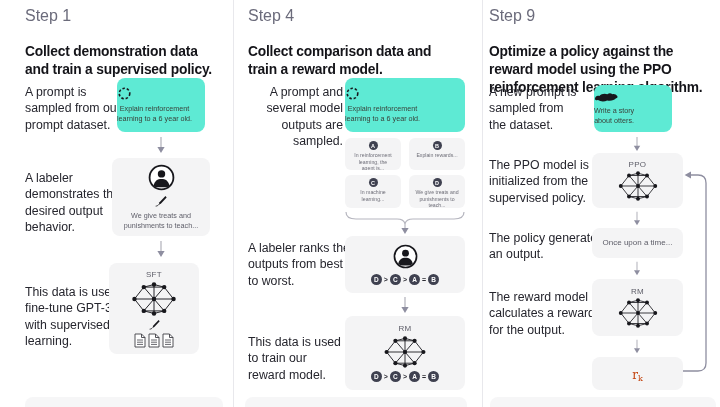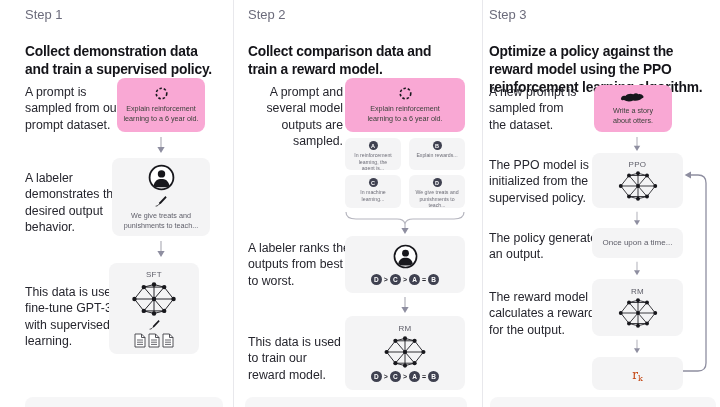--- a/index.html
+++ b/index.html
@@ -1,24 +1,24 @@
 <!DOCTYPE html>
 <html><head>
 <meta charset="utf-8">
 <style>
   html,body{margin:0;padding:0;background:#fff;}
   .canvas{position:relative;width:720px;height:407px;background:#fff;overflow:hidden;
           font-family:"Liberation Sans","DejaVu Sans",sans-serif;}
   .divider{position:absolute;top:0;bottom:0;width:1px;background:#e8e8ec;}
-  .step-label{position:absolute;font-size:13px;color:#6b6b7b;}
+  .step-label{position:absolute;font-size:16px;color:#6b6b7b;}
   .heading{position:absolute;font-size:13.8px;font-weight:bold;color:#141419;
            line-height:1.32;letter-spacing:-0.2px;white-space:pre-line;margin-top:20px;}
   .lbl{position:absolute;font-size:12.3px;color:#26262e;line-height:1.34;white-space:pre-line;}
-  .gbox{position:absolute;background:#f9a8d4;border-radius:8px;display:flex;flex-direction:column;
-        align-items:center;justify-content:center;gap:3px;box-sizing:border-box;}
+  .gbox{position:absolute;background:#5eead4;border-radius:8px;display:flex;flex-direction:column;
+        align-items:flex-start;justify-content:center;gap:3px;box-sizing:border-box;}
   .gtxt{font-size:7.2px;color:#394039;text-align:center;white-space:pre-line;line-height:1.35;}
   .graybox{position:absolute;background:#f4f4f5;border-radius:8px;display:flex;flex-direction:column;
            align-items:center;justify-content:center;gap:4px;box-sizing:border-box;}
   .boxtitle{font-size:8px;color:#5d5d68;letter-spacing:.3px;}
   .stxt{font-size:7.2px;color:#5d5d68;text-align:center;white-space:pre-line;line-height:1.35;}
   .outbox{position:absolute;background:#f4f4f5;border-radius:6px;display:flex;flex-direction:column;
           align-items:center;padding:3px 2px 1px;gap:2px;box-sizing:border-box;overflow:hidden;}
   .otxt{font-size:5.2px;color:#6e6e78;text-align:center;white-space:pre-line;line-height:1.27;}
   .badge{width:9px;height:9px;border-radius:50%;background:#3f4150;color:#fff;font-size:5.5px;
          font-weight:bold;display:flex;align-items:center;justify-content:center;flex:none;}
@@ -158,21 +158,21 @@
           <path d="M7.5,1 V4.5 H11" fill="none" stroke="#3f3f46" stroke-width="0.9"></path>
           <g stroke="#3f3f46" stroke-width="0.8">
             <line x1="3" y1="7" x2="9" y2="7"></line>
             <line x1="3" y1="9.2" x2="9" y2="9.2"></line>
             <line x1="3" y1="11.4" x2="9" y2="11.4"></line>
           </g>
         </svg>
     </div>
   </div>
 
-  <div class="step-label" style="left:248px;top:7px;">Step 2</div>
+  <div class="step-label" style="left:248px;top:7px;">Step 4</div>
   <div class="heading" style="left:248px;top:23px;width:220px;">Collect comparison data and
 train a reward model.</div>
 
   <div class="lbl" style="left:248px;top:84px;width:95px;text-align:right;">A prompt and
 several model
 outputs are
 sampled.</div>
   <div class="gbox" style="left:345px;top:78px;width:120px;height:54px;">
     <svg width="15" height="15" viewBox="0 0 16 16">
       <circle cx="8" cy="8" r="5.6" fill="none" stroke="#17171c" stroke-width="1.7" stroke-dasharray="2.6 2.1"></circle>
@@ -283,21 +283,21 @@
       <div class="rankc">D</div>
       <span class="ranksep">&gt;</span>
       <div class="rankc">C</div>
       <span class="ranksep">&gt;</span>
       <div class="rankc">A</div>
       <span class="ranksep">=</span>
       <div class="rankc">B</div>
     </div>
   </div>
 
-  <div class="step-label" style="left:489px;top:7px;">Step 3</div>
+  <div class="step-label" style="left:489px;top:7px;">Step 9</div>
   <div class="heading" style="left:489px;top:23px;width:228px;">Optimize a policy against the
 reward model using the PPO
 reinforcement learning algorithm.</div>
 
   <div class="lbl" style="left:489px;top:84px;width:100px;">A new prompt is
 sampled from
 the dataset.</div>
   <div class="gbox" style="left:594px;top:85px;width:78px;height:47px;gap:2px;">
     <svg width="26" height="13" viewBox="0 0 30 14">
       <path d="M1,8.6 C1.6,5.4 4,4.4 6.2,5.4 C8.2,2.8 12.4,2 15.4,3.3 C17.4,1.8 19.6,2 21.2,3.2 C23.2,2.4 25.6,3.4 26.8,5.2 C27.6,6.4 27,7.6 25.4,7.8 C23.6,10.2 19.4,11.2 15.2,10.4 C12,12 7.4,11.8 4.6,10 C2.8,10.4 1.4,9.8 1,8.6 Z" fill="#17171c"></path>

